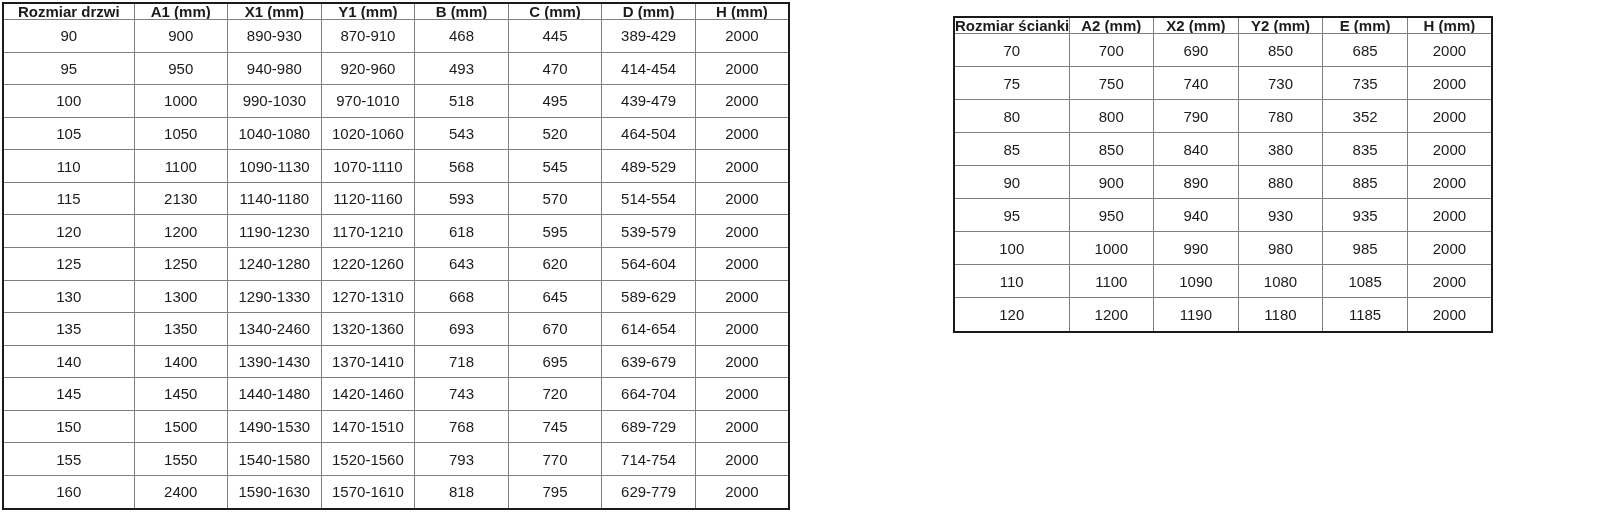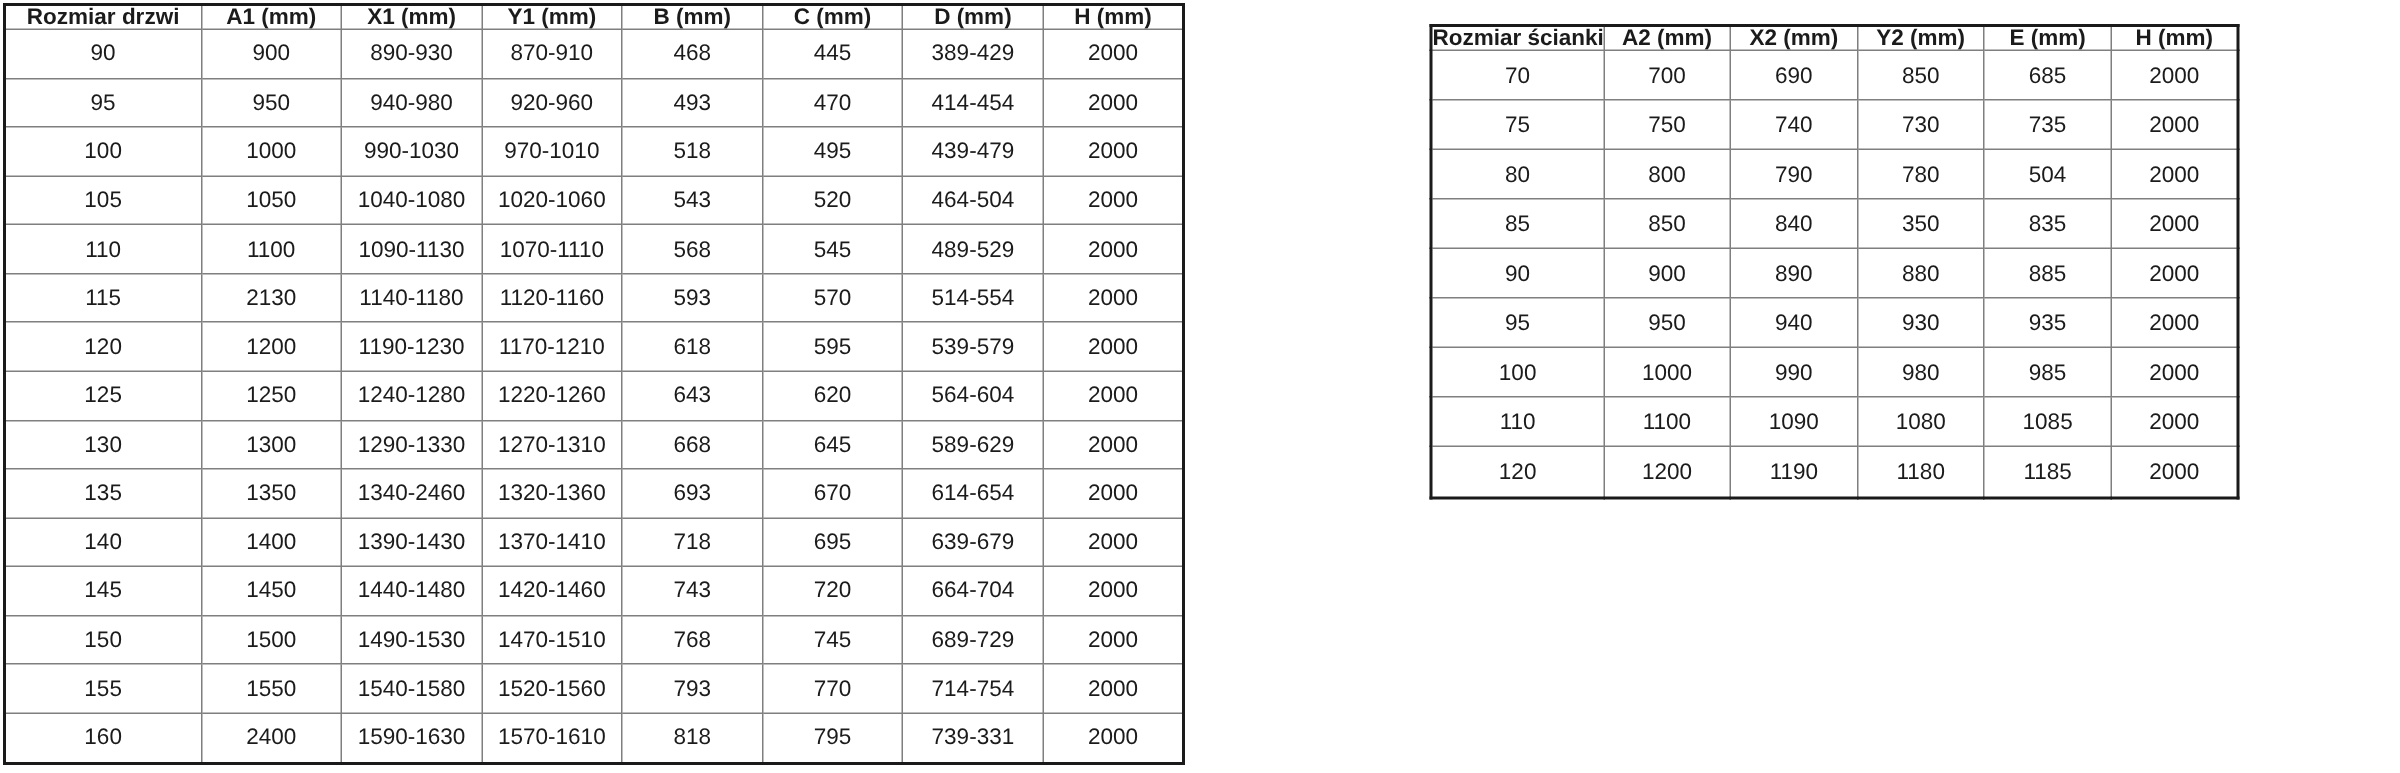--- a/index.html
+++ b/index.html
@@ -216,21 +216,21 @@
           <td>714-754</td>
           <td>2000</td>
         </tr>
         <tr>
           <td>160</td>
           <td>2400</td>
           <td>1590-1630</td>
           <td>1570-1610</td>
           <td>818</td>
           <td>795</td>
-          <td>739-331</td>
+          <td>629-779</td>
           <td>2000</td>
         </tr>
       </tbody>
   </table>
 
   <table id="wall-table" class="dim-table">
     <colgroup>
       <col class="c-first">
       <col span="5">
     </colgroup>
@@ -259,28 +259,28 @@
           <td>740</td>
           <td>730</td>
           <td>735</td>
           <td>2000</td>
         </tr>
         <tr>
           <td>80</td>
           <td>800</td>
           <td>790</td>
           <td>780</td>
-          <td>504</td>
+          <td>352</td>
           <td>2000</td>
         </tr>
         <tr>
           <td>85</td>
           <td>850</td>
           <td>840</td>
-          <td>350</td>
+          <td>380</td>
           <td>835</td>
           <td>2000</td>
         </tr>
         <tr>
           <td>90</td>
           <td>900</td>
           <td>890</td>
           <td>880</td>
           <td>885</td>
           <td>2000</td>

